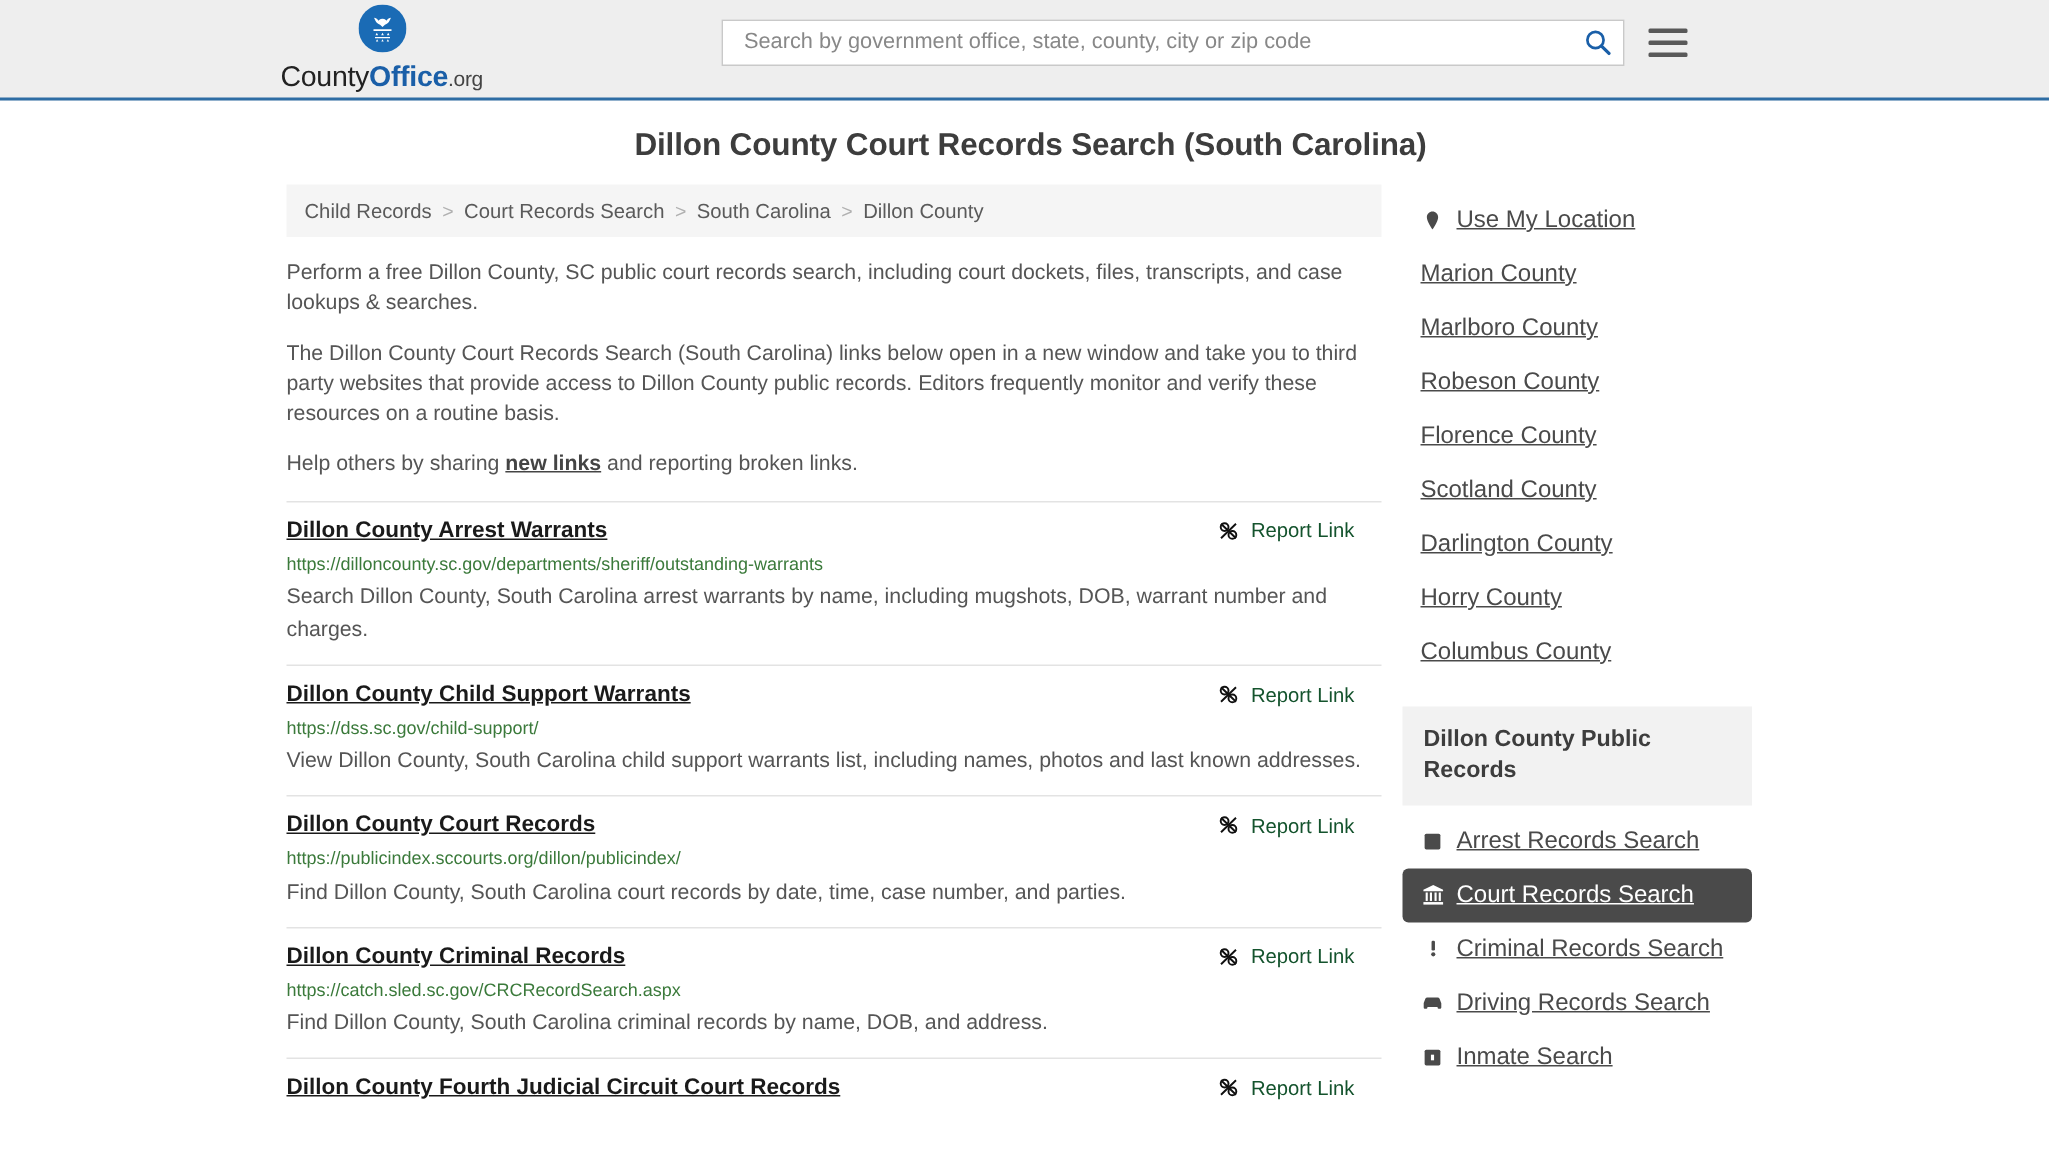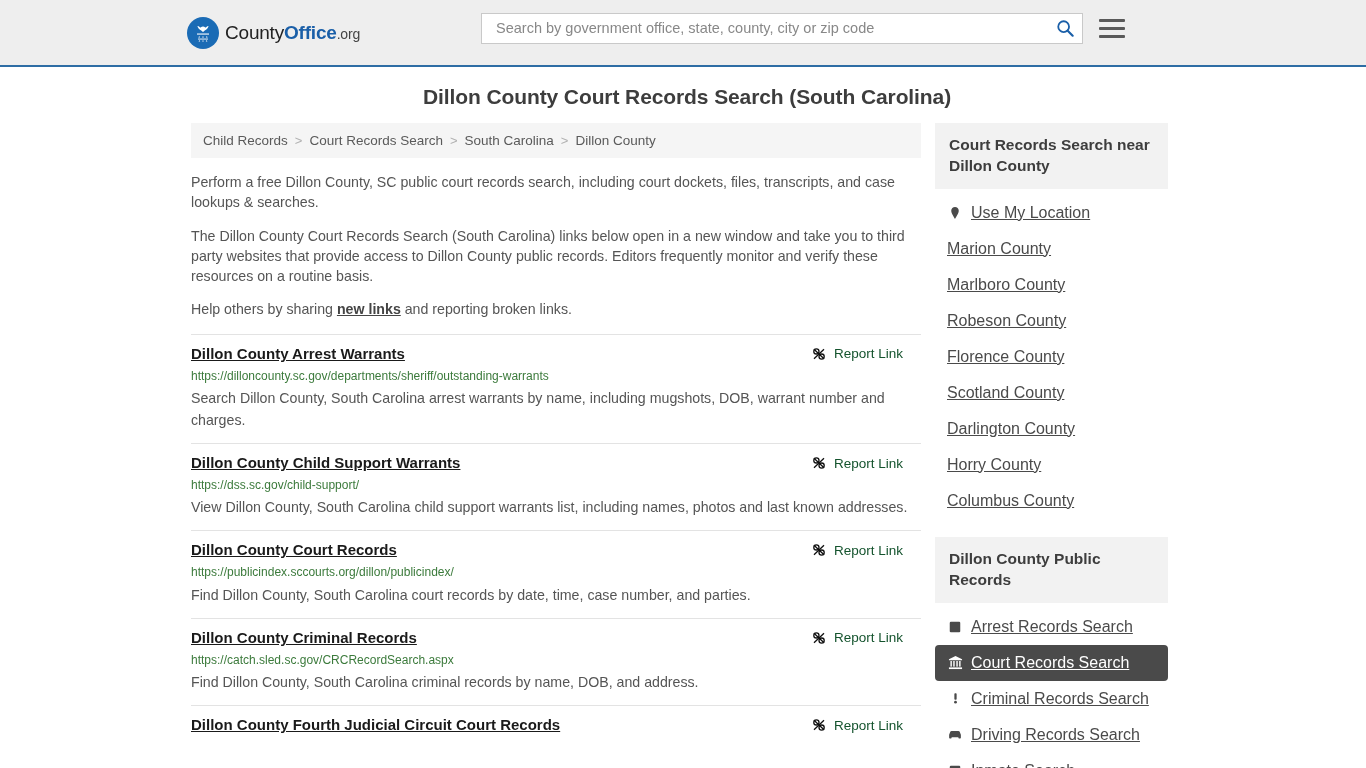--- a/index.html
+++ b/index.html
@@ -28,20 +28,21 @@
     align-items: center;
     position: relative;
     height: 100%;
     padding-left: 4px;
   }
   .logo {
     display: flex;
     align-items: center;
     text-decoration: none;
     gap: 6px;
+    flex-direction: column;
   }
   .logo-mark {
     width: 32px; height: 32px;
     flex: 0 0 32px;
     display: block;
   }
   .logo-text {
     font-size: 19px;
     letter-spacing: -0.2px;
     color: #222222;
@@ -371,21 +372,20 @@
             </div>
           </div>
         </div>
 
       </div>
     </div>
 
     <aside class="col-side">
 
       <section class="side-card">
-        <div class="side-card-head">Court Records Search near Dillon County</div>
         <div class="side-list">
 
           <a class="side-link">
             <span class="side-ico">
               <svg viewBox="0 0 16 16" width="14" height="14">
                 <path d="M8 1.2C5.6 1.2 3.7 3.1 3.7 5.5c0 3.2 4.3 9.3 4.3 9.3s4.3-6.1 4.3-9.3c0-2.4-1.9-4.3-4.3-4.3z" fill="#4a4a4a"></path>
               </svg>
             </span>
             <span class="lbl">Use My Location</span>
           </a>

